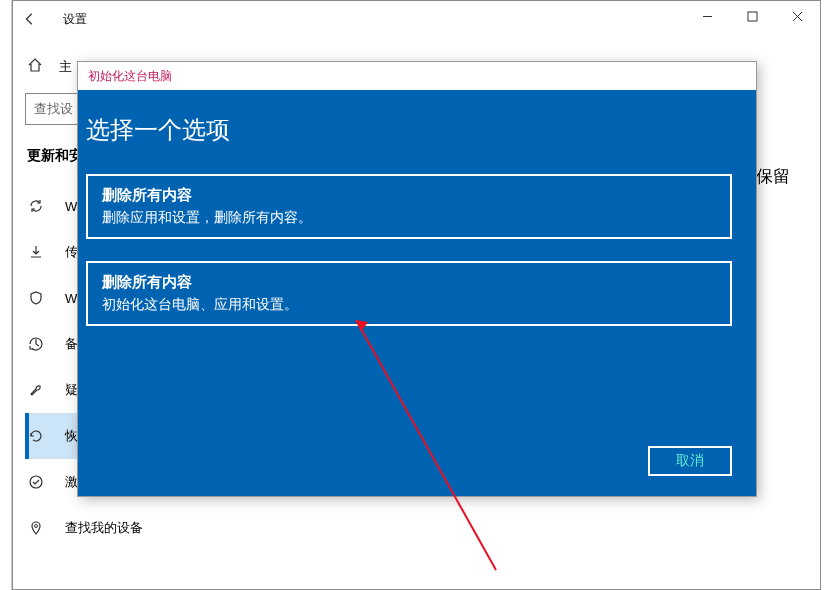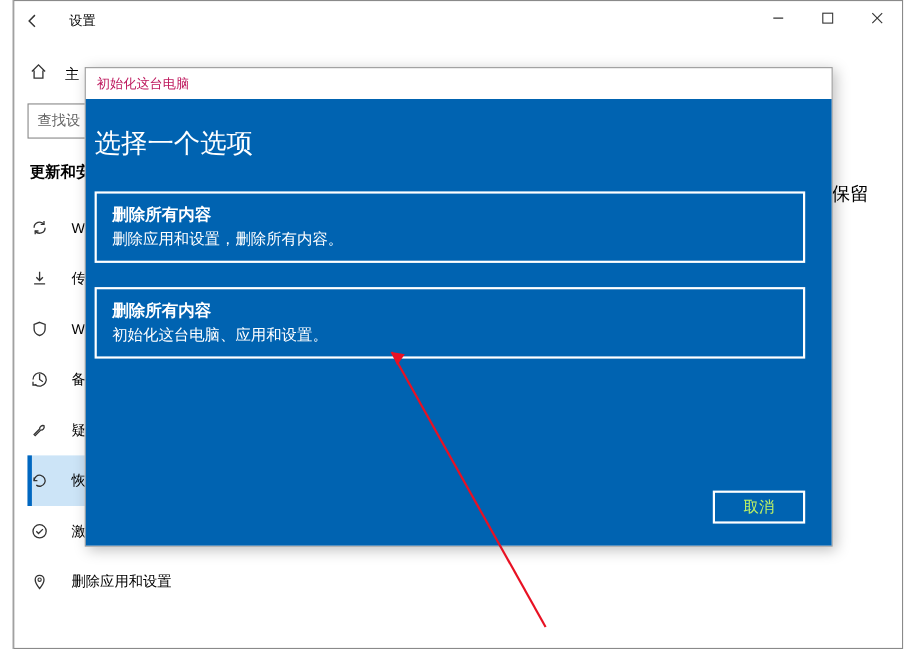--- a/index.html
+++ b/index.html
@@ -26,21 +26,21 @@
     .partial-right { position: absolute; right: 30px; top: 164px; font-size: 17px; }
     .bottom-text { position: absolute; left: 350px; right: 30px; bottom: 20px; font-size: 13px; line-height: 1.6; }
 
     .modal { position: absolute; left: 77px; top: 61px; width: 680px; height: 436px; background: #fff; border: 1px solid #999; box-shadow: 3px 3px 12px rgba(0,0,0,.25); }
     .modal-title { height: 28px; display: flex; align-items: center; padding-left: 10px; font-size: 12px; color: #be185d; }
     .modal-body { background: #0063b1; height: calc(100% - 28px); padding: 24px 24px 18px 8px; color: #fff; position: relative; }
     .modal-heading { font-size: 24px; font-weight: 300; margin-bottom: 28px; }
     .option-box { border: 2px solid #fff; padding: 10px 14px; margin-bottom: 22px; cursor: pointer; }
     .option-title { font-size: 15px; font-weight: bold; margin-bottom: 4px; }
     .option-desc { font-size: 14px; }
-    .cancel-btn { position: absolute; right: 24px; bottom: 20px; border: 2px solid #fff; color: #bef264; background: transparent; width: 84px; height: 30px; font-size: 14px; cursor: pointer; display: flex; align-items: center; justify-content: center; }
+    .cancel-btn { position: absolute; right: 24px; bottom: 20px; border: 2px solid #fff; color: #5eead4; background: transparent; width: 84px; height: 30px; font-size: 14px; cursor: pointer; display: flex; align-items: center; justify-content: center; }
     .arrow-annot { position: absolute; left: 336px; top: 300px; pointer-events: none; }
   </style>
 </head>
 <body>
 
 <div class="cut-left"></div>
 
 <div class="window">
   <div class="titlebar">
     <div class="back-arrow">
@@ -142,21 +142,21 @@
           </span>
         <span>激活</span>
       </div>
       <div class="nav-item">
         <span class="icon">
             <svg width="16" height="16" viewBox="0 0 16 16">
               <path d="M8 2a4 4 0 0 1 4 4c0 3-4 8-4 8s-4-5-4-8a4 4 0 0 1 4-4z" stroke="#333" stroke-width="1.2" fill="none"></path>
               <circle cx="8" cy="6" r="1.5" stroke="#333" stroke-width="1" fill="none"></circle>
             </svg>
           </span>
-        <span>删除应用和设置</span>
+        <span>查找我的设备</span>
       </div>
     </div>
   </div>
 
   <div class="partial-right">择保留</div>
 </div>
 
 <div class="modal">
   <div class="modal-title">初始化这台电脑</div>
   <div class="modal-body">

